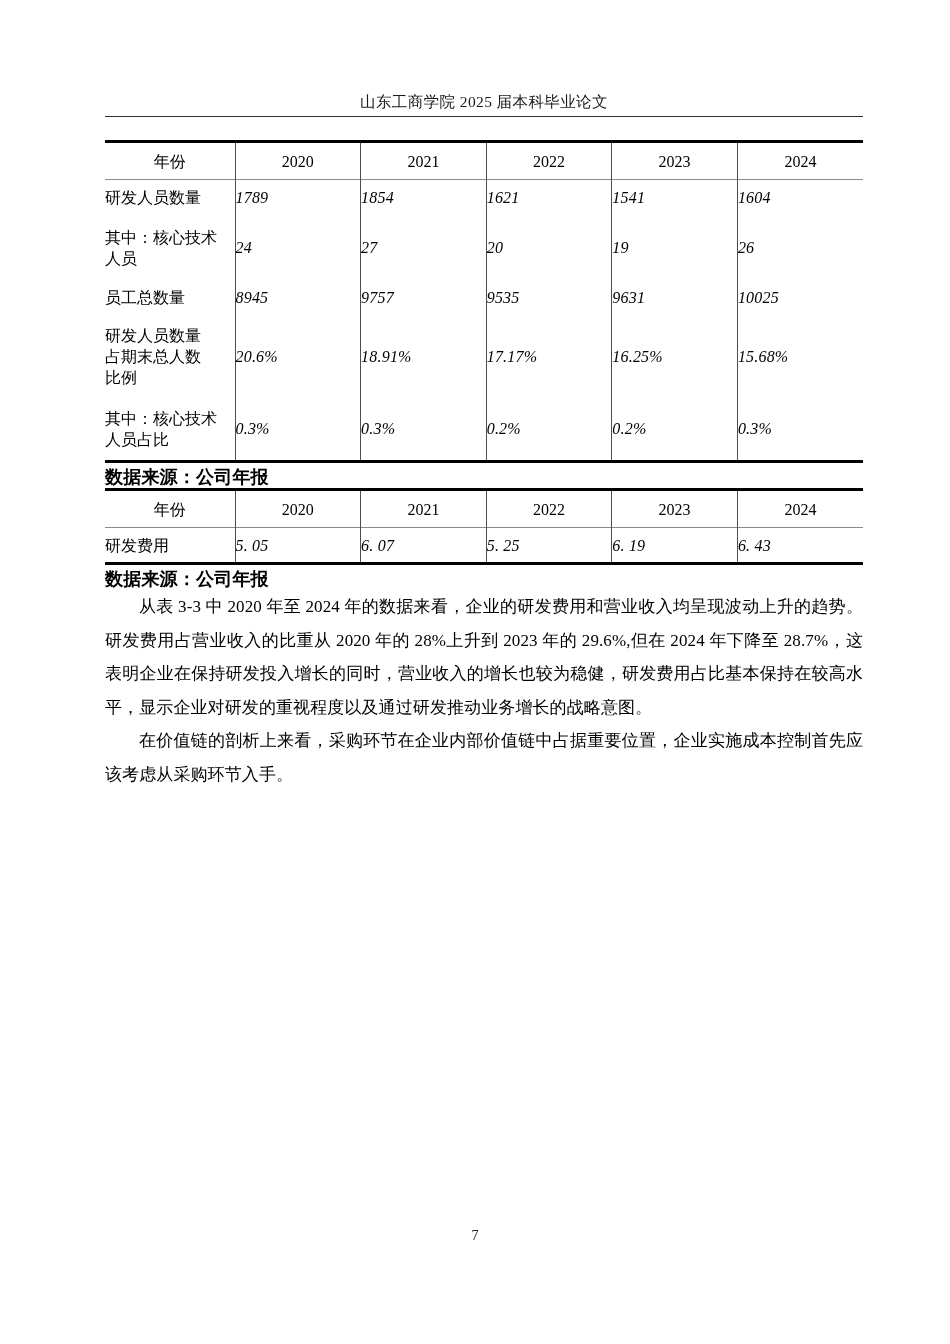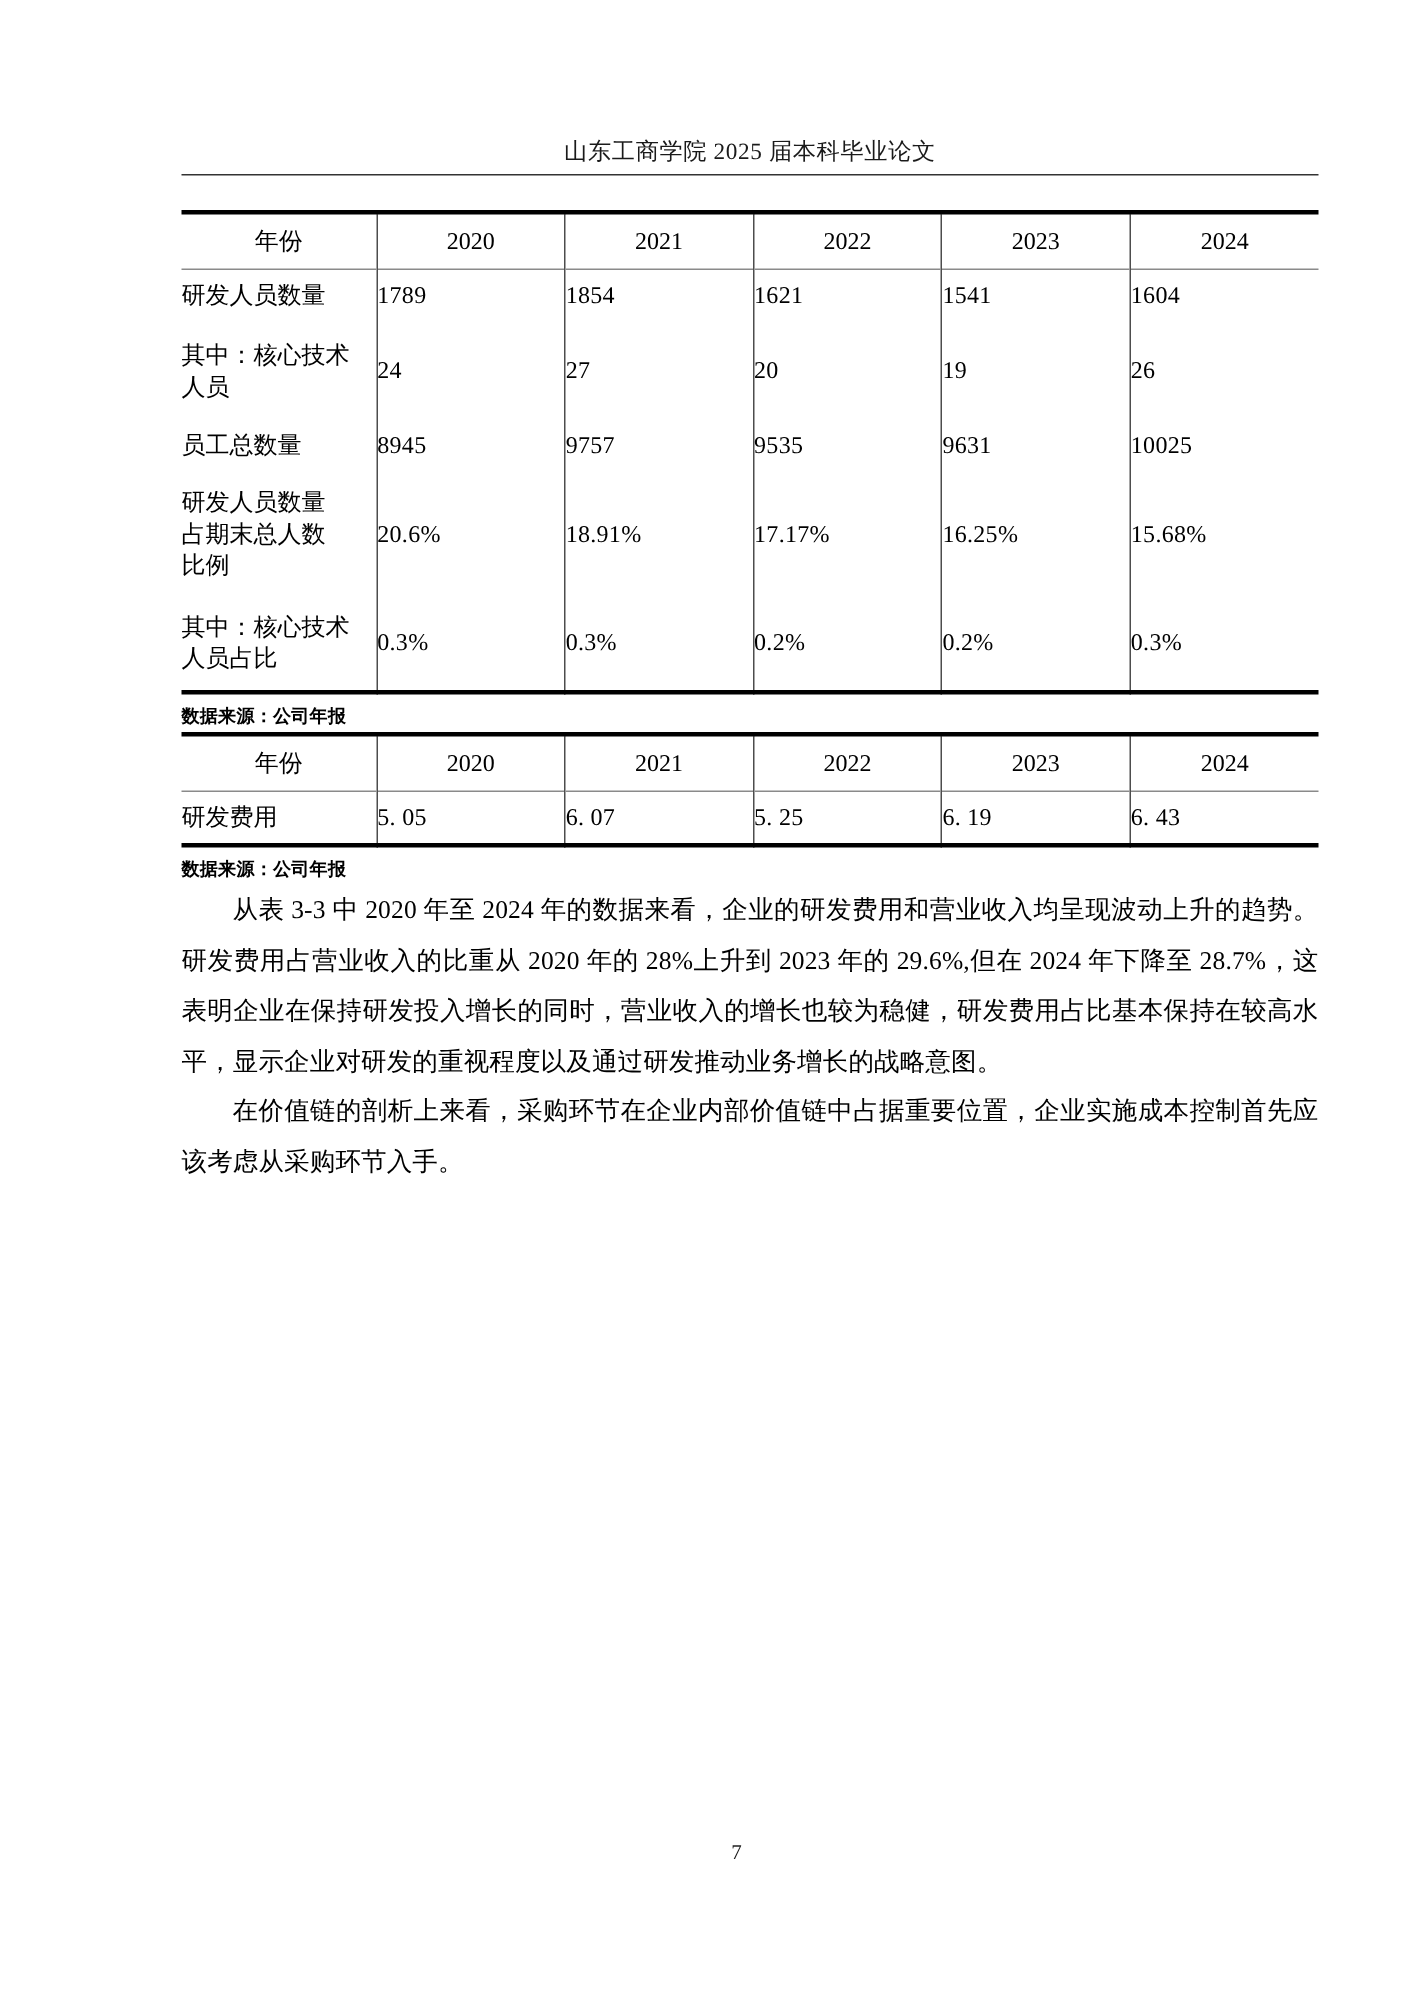--- a/index.html
+++ b/index.html
@@ -10,21 +10,21 @@
   body {
     width: 950px;
     height: 1344px;
     position: relative;
     font-family: "Liberation Serif", "DejaVu Serif", serif;
     color: #000000;
     overflow: hidden;
   }
   .page {
     position: absolute;
-    left: 16px; top: 0;
+    left: 0; top: 0;
     width: 876px;
     height: 1344px;
     box-sizing: border-box;
     border-radius: 21px;
   }
 
   
   .header-block {
     position: absolute;
     left: 105px;
@@ -99,26 +99,26 @@
   }
   table.doc-table col.c-label { width: 130px; }
   table.doc-table col.c-data  { width: 125.6px; }
 
   .t-head-cell { height: 36px; font-size: 16px; }
   .t-row-1 { height: 36px; }
   .t-row-2 { height: 64px; }
   .t-row-3 { height: 82px; }
 
   .cell-multiline { line-height: 26px; }
-  .num { font-size: 16px; letter-spacing: 0.2px; }
+  .num { font-size: 16px; letter-spacing: 0.2px; font-style: italic; }
   .unit-small { font-size: 12.5px; }
 
   
   .source-note {
-    font-size: 12px;
+    font-size: 18px;
     font-weight: bold;
     line-height: 22px;
     margin-top: 3px;
     letter-spacing: 0.2px;
   }
 
   
   p.body-par {
     font-size: 17px;
     line-height: 33.5px;

